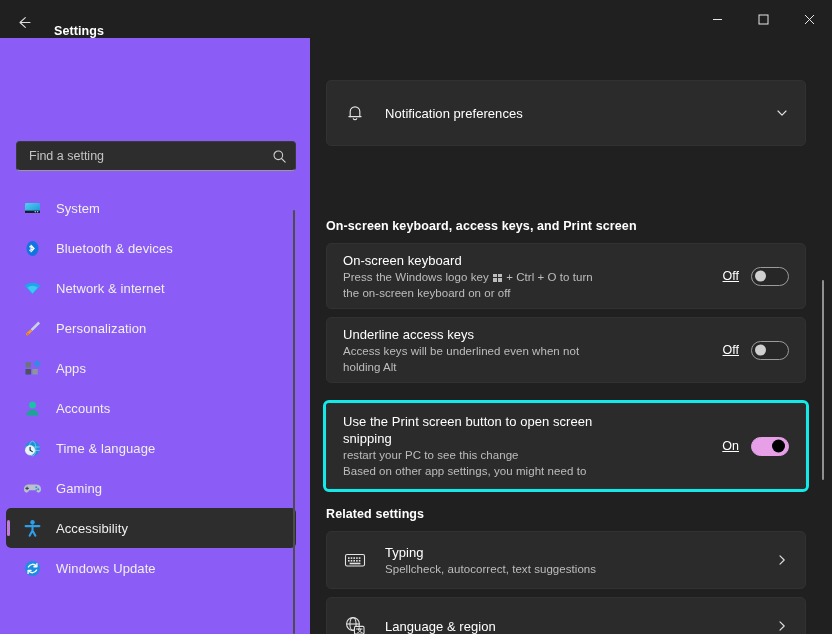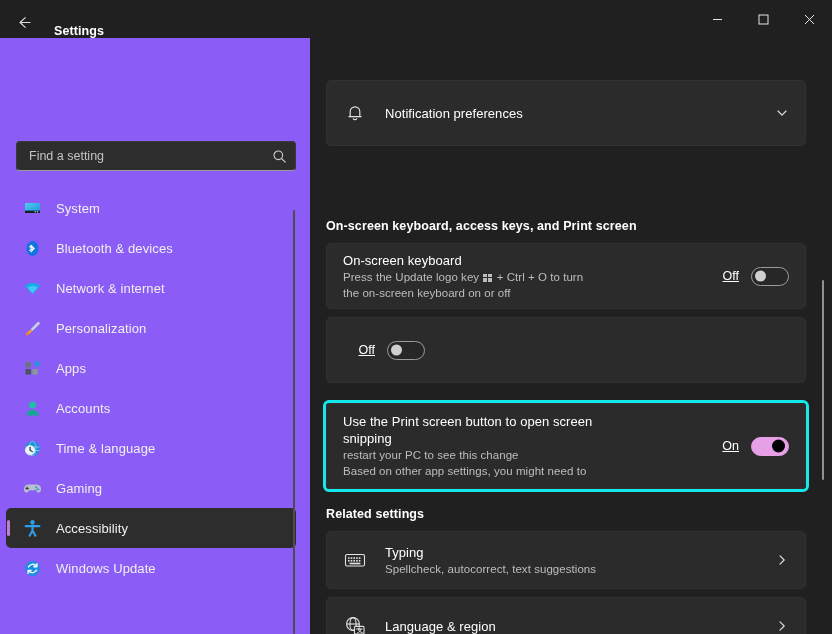--- a/index.html
+++ b/index.html
@@ -520,33 +520,38 @@
           </span>
         </div>
       </div>
 
       <div class="section-head" style="top:119px;">On-screen keyboard, access keys, and Print screen</div>
 
       <div class="card plain" style="top:143px; height:66px;">
         <div class="card-text">
           <div class="card-title">On-screen keyboard</div>
           <div class="card-sub">
-            <span>Press the Update logo key </span><span class="winkey"><i></i><i></i><i></i><i></i></span><span> + Ctrl + O to turn</span>
+            <span>Press the Windows logo key </span><span class="winkey"><i></i><i></i><i></i><i></i></span><span> + Ctrl + O to turn</span>
           </div>
           <div class="card-sub">the on-screen keyboard on or off</div>
         </div>
         <div class="card-right">
           <span class="toggle-label">Off</span>
           <span class="toggle off">
               <span class="knob"></span>
             </span>
         </div>
       </div>
 
       <div class="card plain" style="top:217px; height:66px;">
+        <div class="card-text">
+          <div class="card-title">Underline access keys</div>
+          <div class="card-sub">Access keys will be underlined even when not</div>
+          <div class="card-sub">holding Alt</div>
+        </div>
         <div class="card-right">
           <span class="toggle-label">Off</span>
           <span class="toggle off">
               <span class="knob"></span>
             </span>
         </div>
       </div>
 
       <div class="card plain" style="top:303px; height:86px;">
         <div class="card-text">

